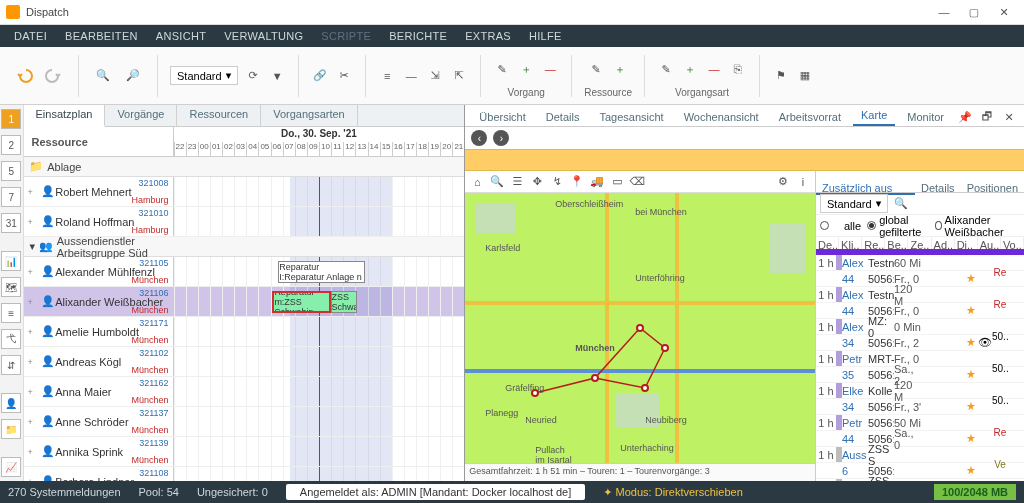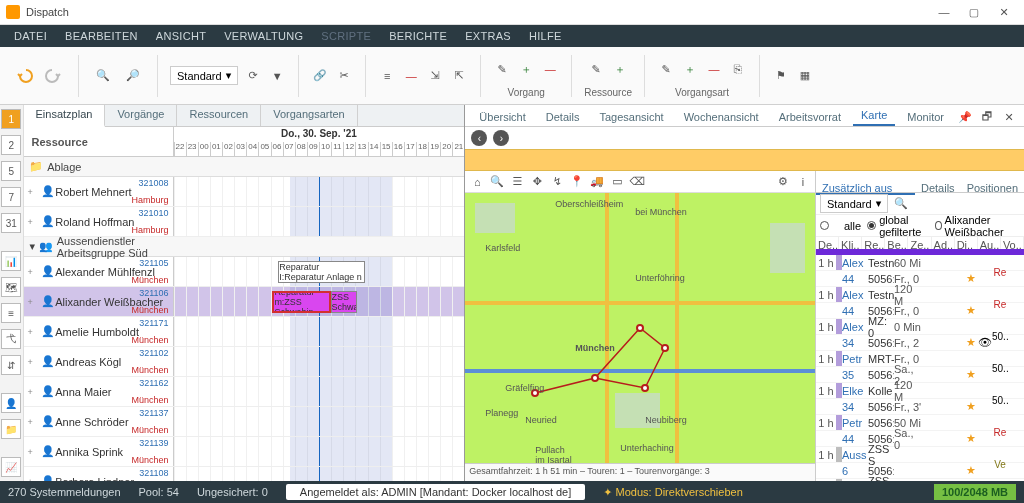--- a/index.html
+++ b/index.html
@@ -55,21 +55,21 @@
 .prow-res .name { color: #333; }
 .prow-res .id { position: absolute; right: 4px; top: 1px; font-size: 9px; color: #2f6fb3; }
 .prow-res .city { position: absolute; right: 4px; bottom: 1px; font-size: 9px; color: #c62828; }
 .prow-tl { flex: 1; position: relative; }
 .tl-grid { position: absolute; inset: 0; display: flex; }
 .tl-grid .col { flex: 1; border-left: 1px solid #f0f0f0; }
 .workband { position: absolute; top: 0; bottom: 0; background: rgba(100,120,200,.18); }
 .nowline { position: absolute; top: 0; bottom: 0; width: 1px; background: #1565c0; }
 .task { position: absolute; top: 4px; height: 22px; font-size: 9px; color: #333; display: flex; align-items: center; overflow: hidden; }
 .task.white { background: #fff; border: 1px solid #888; }
-.task.yellow { background: #d946ef; border: 1px solid #888; }
+.task.yellow { background: #86efac; border: 1px solid #888; }
 .task.red { border: 2px solid #d32f2f; }
 
 .grp-row { display: flex; height: 20px; background: #f7f7f7; border-bottom: 1px solid #ddd; }
 .grp-row .grp-cell { width: 150px; padding-left: 6px; display: flex; align-items: center; gap: 4px; color: #444; font-size: 10px; }
 .grp-row .grp-tl { flex: 1; }
 
 
 .right { flex: 1; display: flex; flex-direction: column; }
 .rtabs { height: 22px; display: flex; border-bottom: 1px solid #ccc; padding: 0 6px; gap: 4px; align-items: flex-end; }
 .rtab { padding: 3px 8px; color: #546e7a; }

